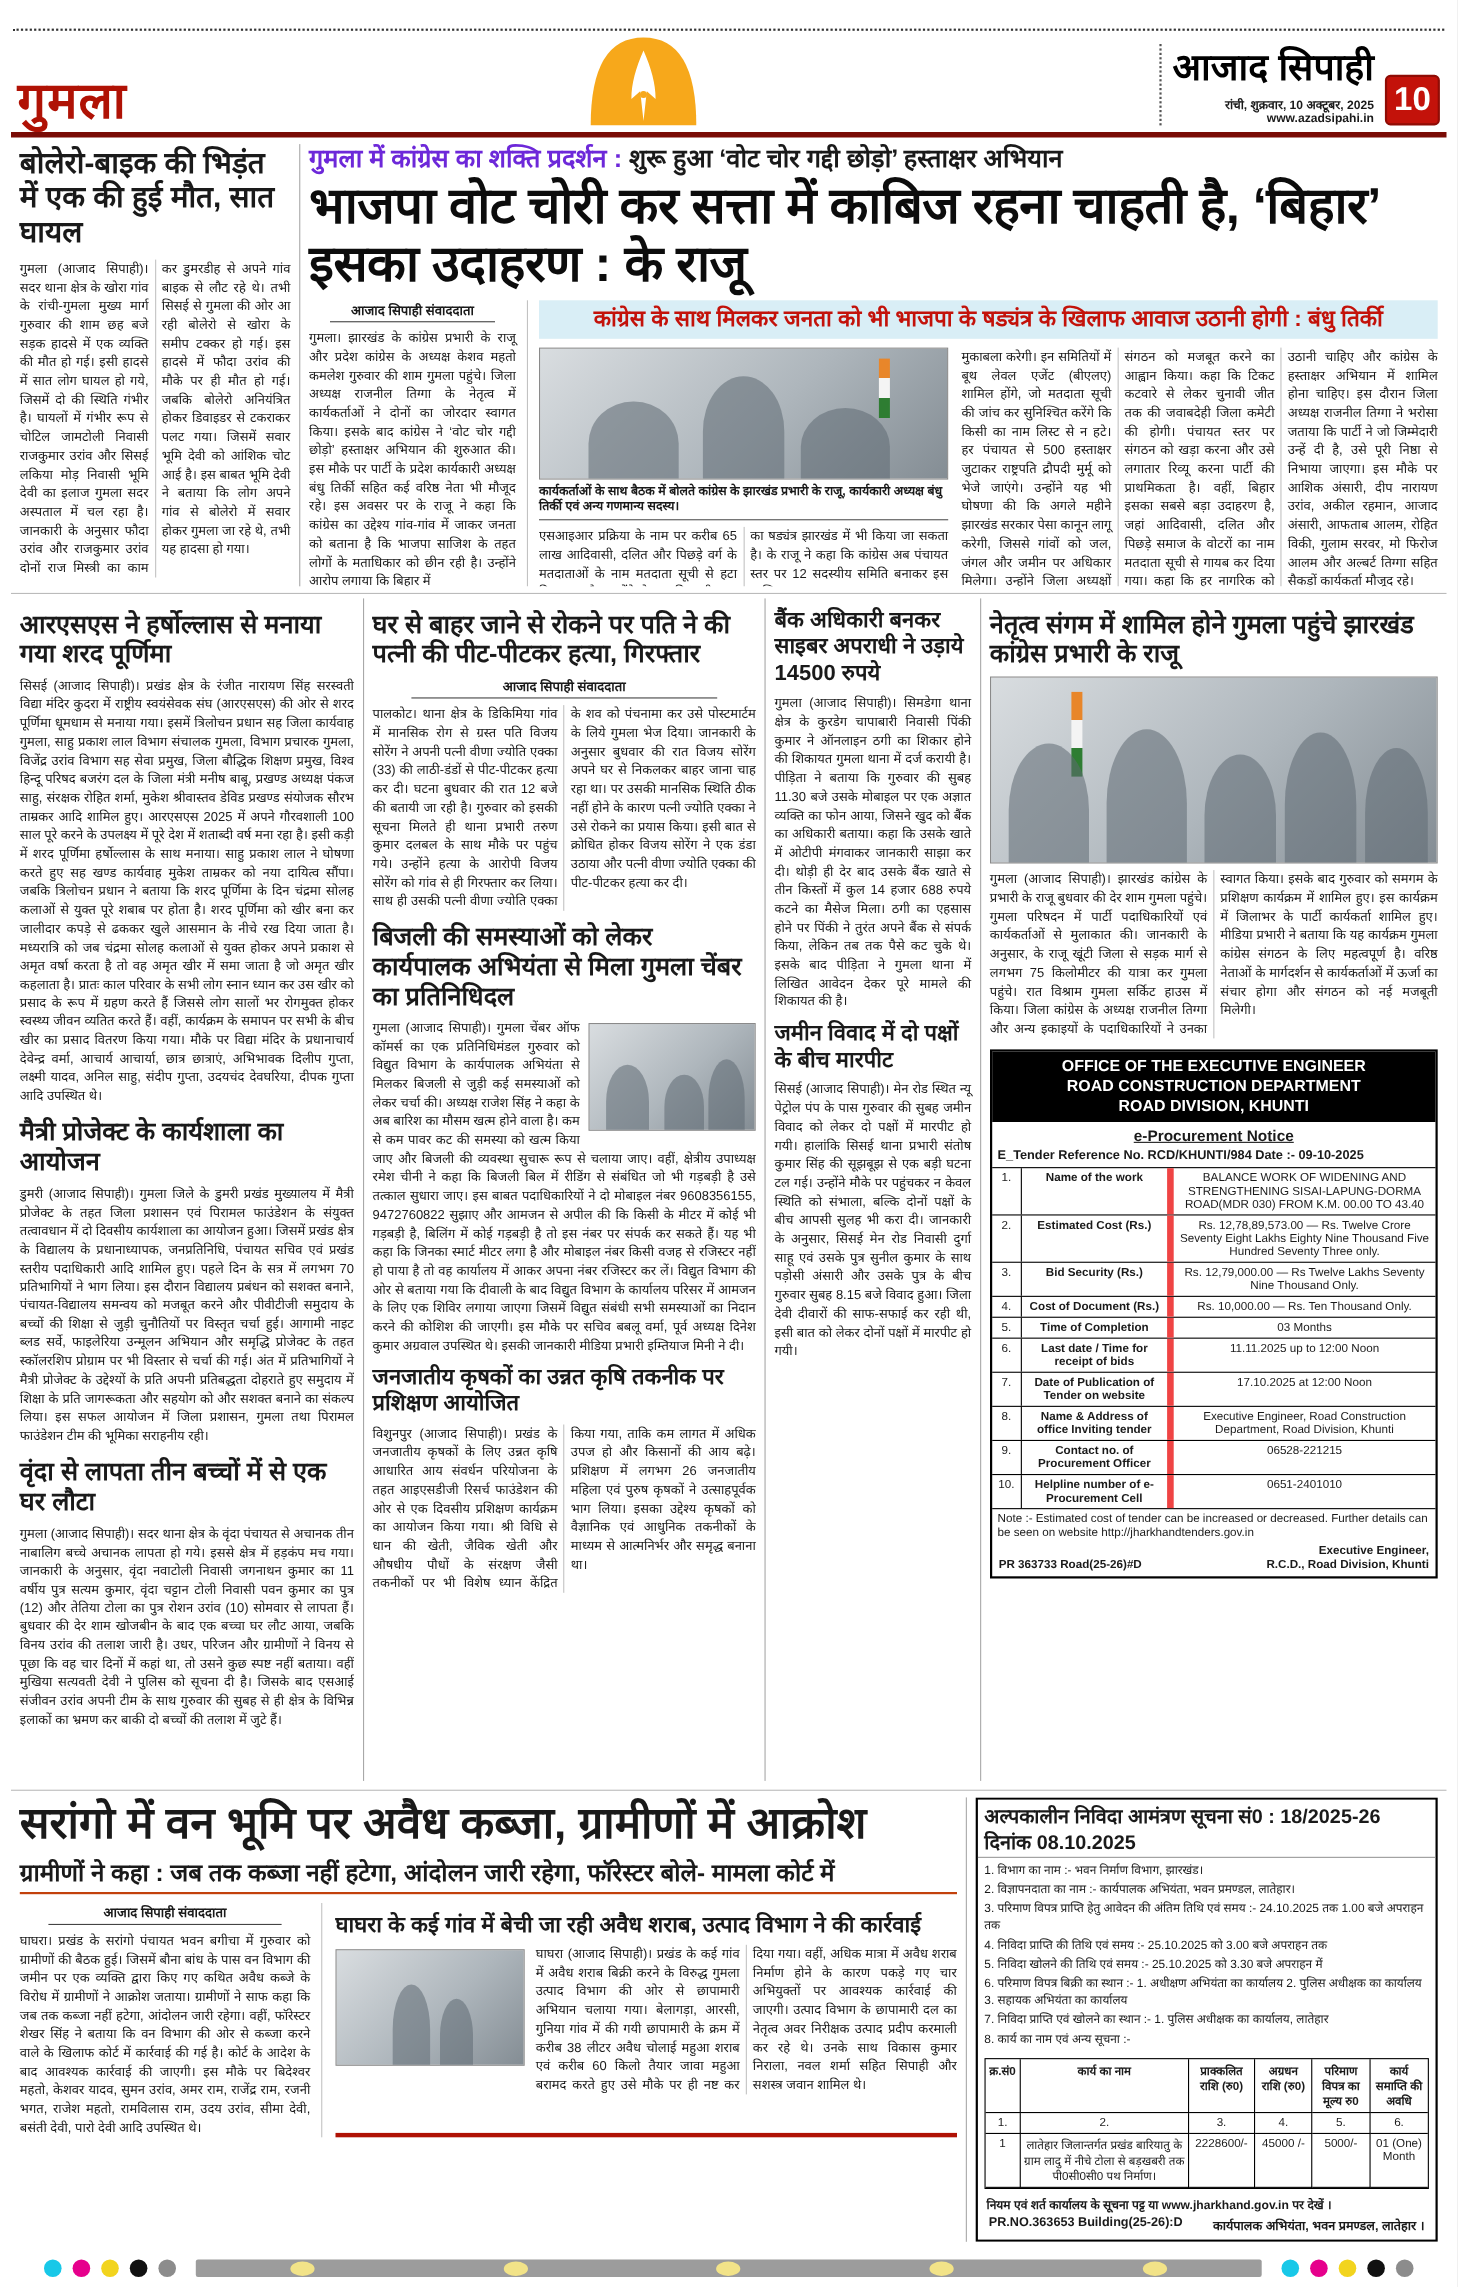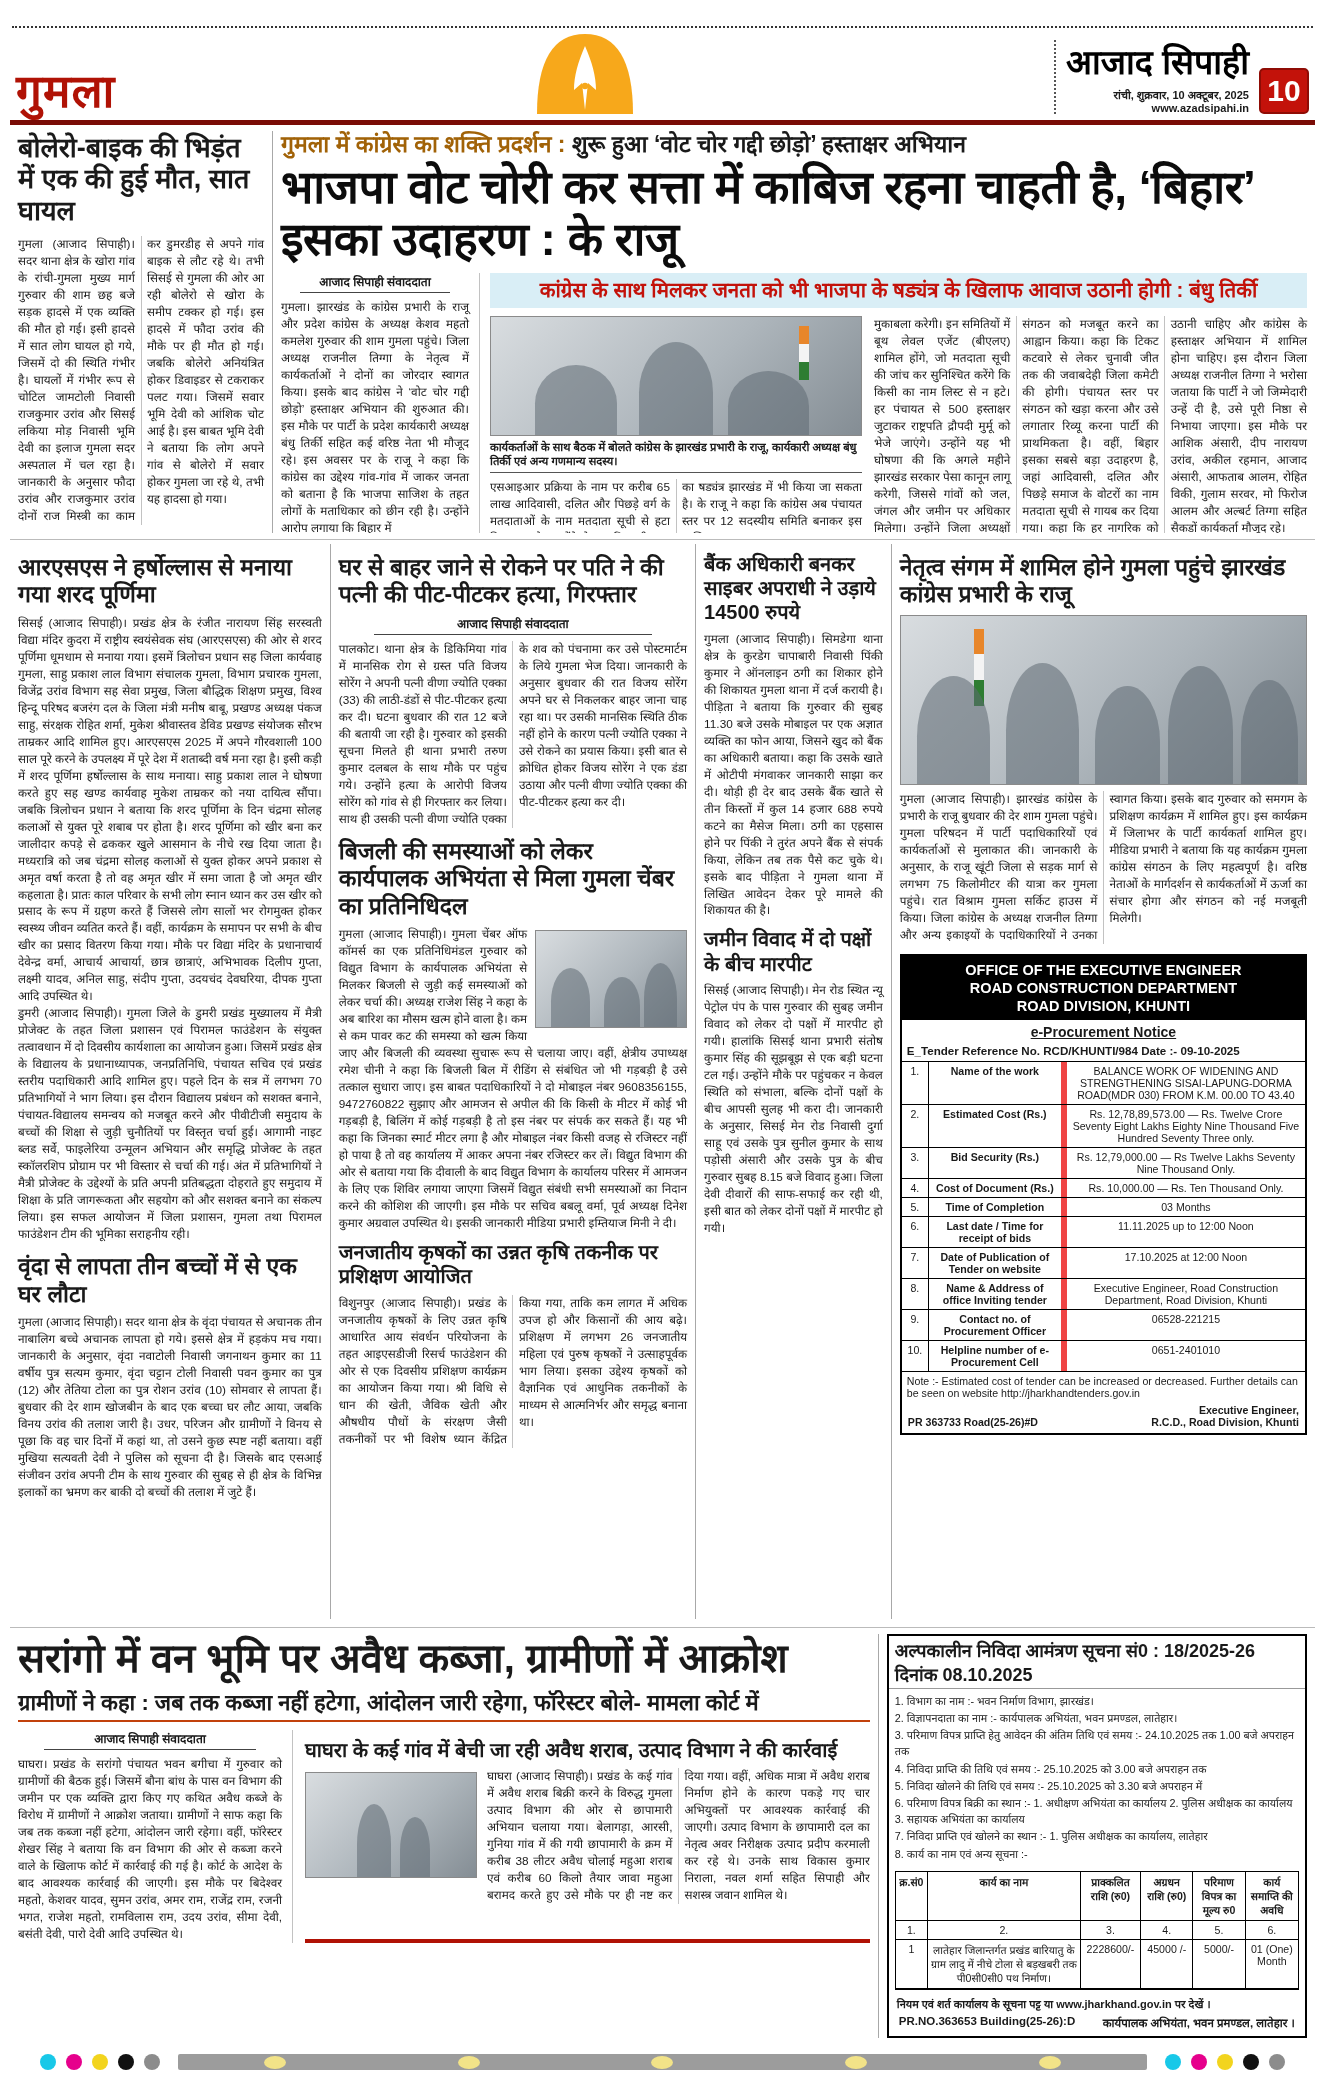--- a/index.html
+++ b/index.html
@@ -36,21 +36,21 @@
          border:1px solid #8a8a8a;position:relative;overflow:hidden;}
   .photo .blob{position:absolute;background:#5f6a72;border-radius:50% 50% 8% 8%;opacity:.55;}
   .flag{position:absolute;right:14%;top:8%;width:10px;height:46%;
         background:linear-gradient(#e8862a 33%,#f4f4f4 33% 66%,#2e7d32 66%);}
   .caption{font-size:11.3px;font-weight:700;line-height:1.3;padding:4px 0 3px;border-bottom:1px solid #555;margin-bottom:6px;}
   
   .band-top{height:402px;}
   .bolero{width:262px;flex:0 0 auto;}
   .congress{flex:1;}
   .kicker{font-size:23px;font-weight:800;line-height:1.2;margin:0 0 4px;}
-  .kicker .kred{color:#a16207;}
+  .kicker .kred{color:#6d28d9;}
   .h-mega{font-size:46px;font-weight:900;line-height:1.12;letter-spacing:-.5px;margin:2px 0 8px;color:#0c0c0c;}
   .cong-row{display:flex;}
   .cong-left{width:188px;flex:0 0 auto;padding-right:10px;border-right:1px solid #c2c2c2;}
   .cong-right{flex:1;padding-left:10px;}
   .subheadbar{background:#d9eef6;color:#c3120a;font-size:20.5px;font-weight:800;text-align:center;
               padding:5px 8px;margin-bottom:8px;line-height:1.2;}
   .cong-media-row{display:flex;gap:12px;}
   .cong-photo-block{width:372px;flex:0 0 auto;}
   .cong-photo{height:118px;}
   .cong-resttext{flex:1;}
@@ -169,20 +169,21 @@
     </div>
   </div>
 
   <div class="band band-mid">
     <div class="bcol mcol1">
       <div>
         <div class="h-md">आरएसएस ने हर्षोल्लास से मनाया गया शरद पूर्णिमा</div>
         <div class="body">सिसई (आजाद सिपाही)। प्रखंड क्षेत्र के रंजीत नारायण सिंह सरस्वती विद्या मंदिर कुदरा में राष्ट्रीय स्वयंसेवक संघ (आरएसएस) की ओर से शरद पूर्णिमा धूमधाम से मनाया गया। इसमें त्रिलोचन प्रधान सह जिला कार्यवाह गुमला, साहु प्रकाश लाल विभाग संचालक गुमला, विभाग प्रचारक गुमला, विजेंद्र उरांव विभाग सह सेवा प्रमुख, जिला बौद्धिक शिक्षण प्रमुख, विश्व हिन्दू परिषद बजरंग दल के जिला मंत्री मनीष बाबू, प्रखण्ड अध्यक्ष पंकज साहु, संरक्षक रोहित शर्मा, मुकेश श्रीवास्तव डेविड प्रखण्ड संयोजक सौरभ ताम्रकर आदि शामिल हुए। आरएसएस 2025 में अपने गौरवशाली 100 साल पूरे करने के उपलक्ष्य में पूरे देश में शताब्दी वर्ष मना रहा है। इसी कड़ी में शरद पूर्णिमा हर्षोल्लास के साथ मनाया। साहु प्रकाश लाल ने घोषणा करते हुए सह खण्ड कार्यवाह मुकेश ताम्रकर को नया दायित्व सौंपा। जबकि त्रिलोचन प्रधान ने बताया कि शरद पूर्णिमा के दिन चंद्रमा सोलह कलाओं से युक्त पूरे शबाब पर होता है। शरद पूर्णिमा को खीर बना कर जालीदार कपड़े से ढककर खुले आसमान के नीचे रख दिया जाता है। मध्यरात्रि को जब चंद्रमा सोलह कलाओं से युक्त होकर अपने प्रकाश से अमृत वर्षा करता है तो वह अमृत खीर में समा जाता है जो अमृत खीर कहलाता है। प्रातः काल परिवार के सभी लोग स्नान ध्यान कर उस खीर को प्रसाद के रूप में ग्रहण करते हैं जिससे लोग सालों भर रोगमुक्त होकर स्वस्थ्य जीवन व्यतित करते हैं। वहीं, कार्यक्रम के समापन पर सभी के बीच खीर का प्रसाद वितरण किया गया। मौके पर विद्या मंदिर के प्रधानाचार्य देवेन्द्र वर्मा, आचार्य आचार्या, छात्र छात्राएं, अभिभावक दिलीप गुप्ता, लक्ष्मी यादव, अनिल साहु, संदीप गुप्ता, उदयचंद देवघरिया, दीपक गुप्ता आदि उपस्थित थे।</div>
       </div>
       <div>
+        <div class="h-md">मैत्री प्रोजेक्ट के कार्यशाला का आयोजन</div>
         <div class="body">डुमरी (आजाद सिपाही)। गुमला जिले के डुमरी प्रखंड मुख्यालय में मैत्री प्रोजेक्ट के तहत जिला प्रशासन एवं पिरामल फाउंडेशन के संयुक्त तत्वावधान में दो दिवसीय कार्यशाला का आयोजन हुआ। जिसमें प्रखंड क्षेत्र के विद्यालय के प्रधानाध्यापक, जनप्रतिनिधि, पंचायत सचिव एवं प्रखंड स्तरीय पदाधिकारी आदि शामिल हुए। पहले दिन के सत्र में लगभग 70 प्रतिभागियों ने भाग लिया। इस दौरान विद्यालय प्रबंधन को सशक्त बनाने, पंचायत-विद्यालय समन्वय को मजबूत करने और पीवीटीजी समुदाय के बच्चों की शिक्षा से जुड़ी चुनौतियों पर विस्तृत चर्चा हुई। आगामी नाइट ब्लड सर्वे, फाइलेरिया उन्मूलन अभियान और समृद्धि प्रोजेक्ट के तहत स्कॉलरशिप प्रोग्राम पर भी विस्तार से चर्चा की गई। अंत में प्रतिभागियों ने मैत्री प्रोजेक्ट के उद्देश्यों के प्रति अपनी प्रतिबद्धता दोहराते हुए समुदाय में शिक्षा के प्रति जागरूकता और सहयोग को और सशक्त बनाने का संकल्प लिया। इस सफल आयोजन में जिला प्रशासन, गुमला तथा पिरामल फाउंडेशन टीम की भूमिका सराहनीय रही।</div>
       </div>
       <div>
         <div class="h-md">वृंदा से लापता तीन बच्चों में से एक घर लौटा</div>
         <div class="body">गुमला (आजाद सिपाही)। सदर थाना क्षेत्र के वृंदा पंचायत से अचानक तीन नाबालिग बच्चे अचानक लापता हो गये। इससे क्षेत्र में हड़कंप मच गया। जानकारी के अनुसार, वृंदा नवाटोली निवासी जगनाथन कुमार का 11 वर्षीय पुत्र सत्यम कुमार, वृंदा चट्टान टोली निवासी पवन कुमार का पुत्र (12) और तेतिया टोला का पुत्र रोशन उरांव (10) सोमवार से लापता हैं। बुधवार की देर शाम खोजबीन के बाद एक बच्चा घर लौट आया, जबकि विनय उरांव की तलाश जारी है। उधर, परिजन और ग्रामीणों ने विनय से पूछा कि वह चार दिनों में कहां था, तो उसने कुछ स्पष्ट नहीं बताया। वहीं मुखिया सत्यवती देवी ने पुलिस को सूचना दी है। जिसके बाद एसआई संजीवन उरांव अपनी टीम के साथ गुरुवार की सुबह से ही क्षेत्र के विभिन्न इलाकों का भ्रमण कर बाकी दो बच्चों की तलाश में जुटे हैं।</div>
       </div>
     </div>
 
     <div class="bcol mcol2 rule-l">
       <div>

